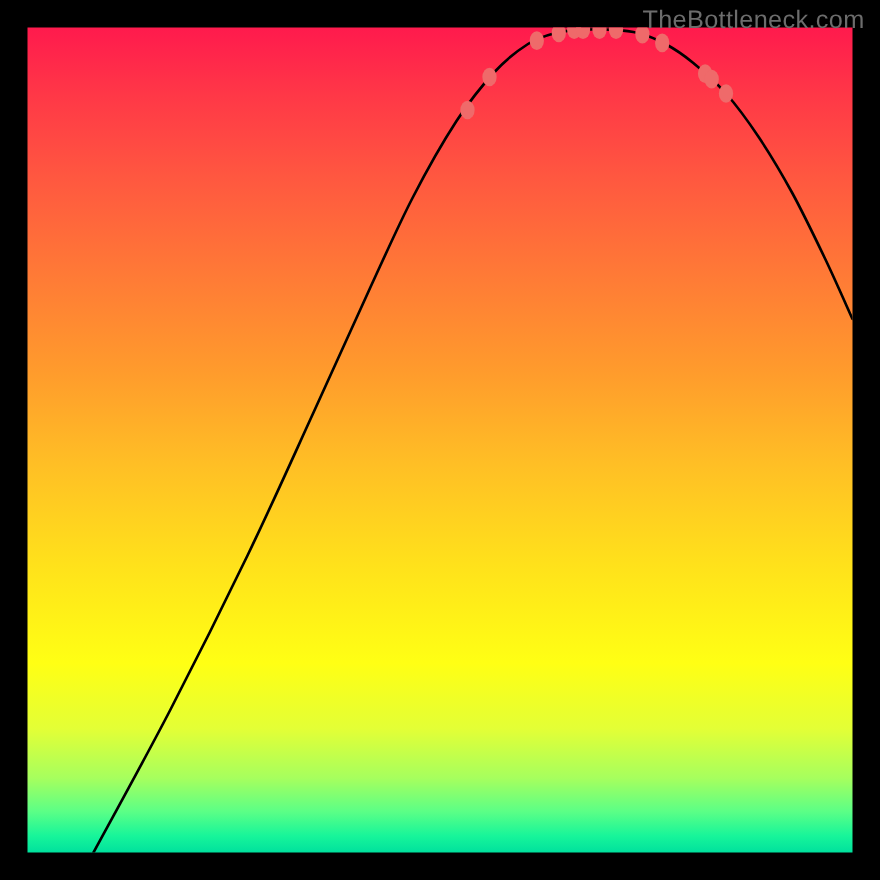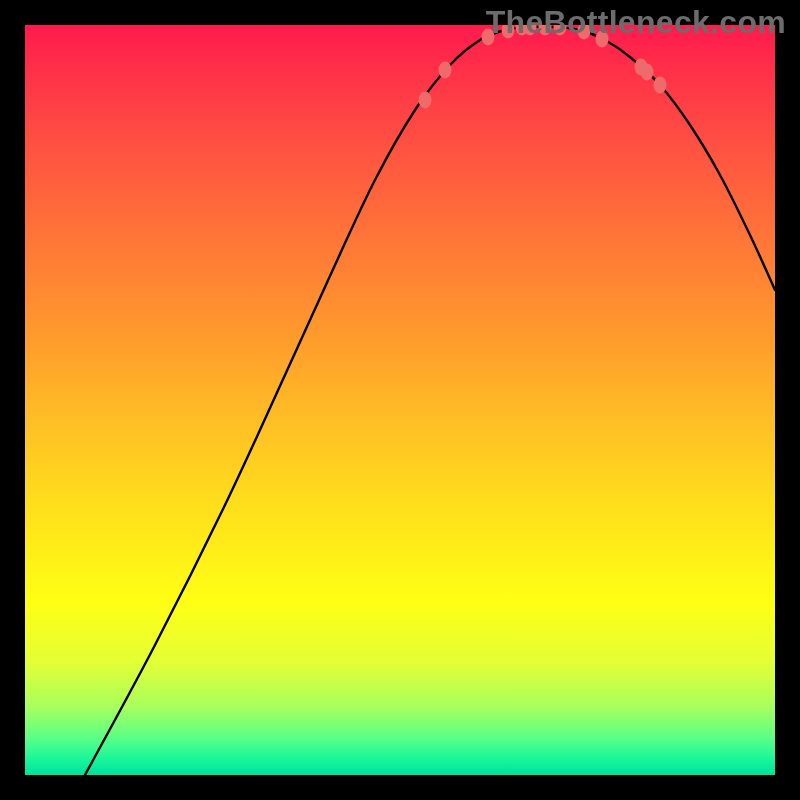--- a/index.html
+++ b/index.html
@@ -30,22 +30,22 @@
       #a6ff5e 91%,
       #5cff86 95%,
       #17f59a 98%,
       #00e19d 100%);
   }
   .watermark {
     position: absolute;
     top: 4px;
     right: 14px;
     color: #6c6c6c;
-    font-size: 32px;
-    font-weight: 700;
+    font-size: 23px;
+    font-weight: 400;
     letter-spacing: 0.3px;
     z-index: 50;
   }
   svg.plot {
     position: absolute;
     left: 0;
     top: 0;
     width: 750px;
     height: 750px;
     z-index: 10;

